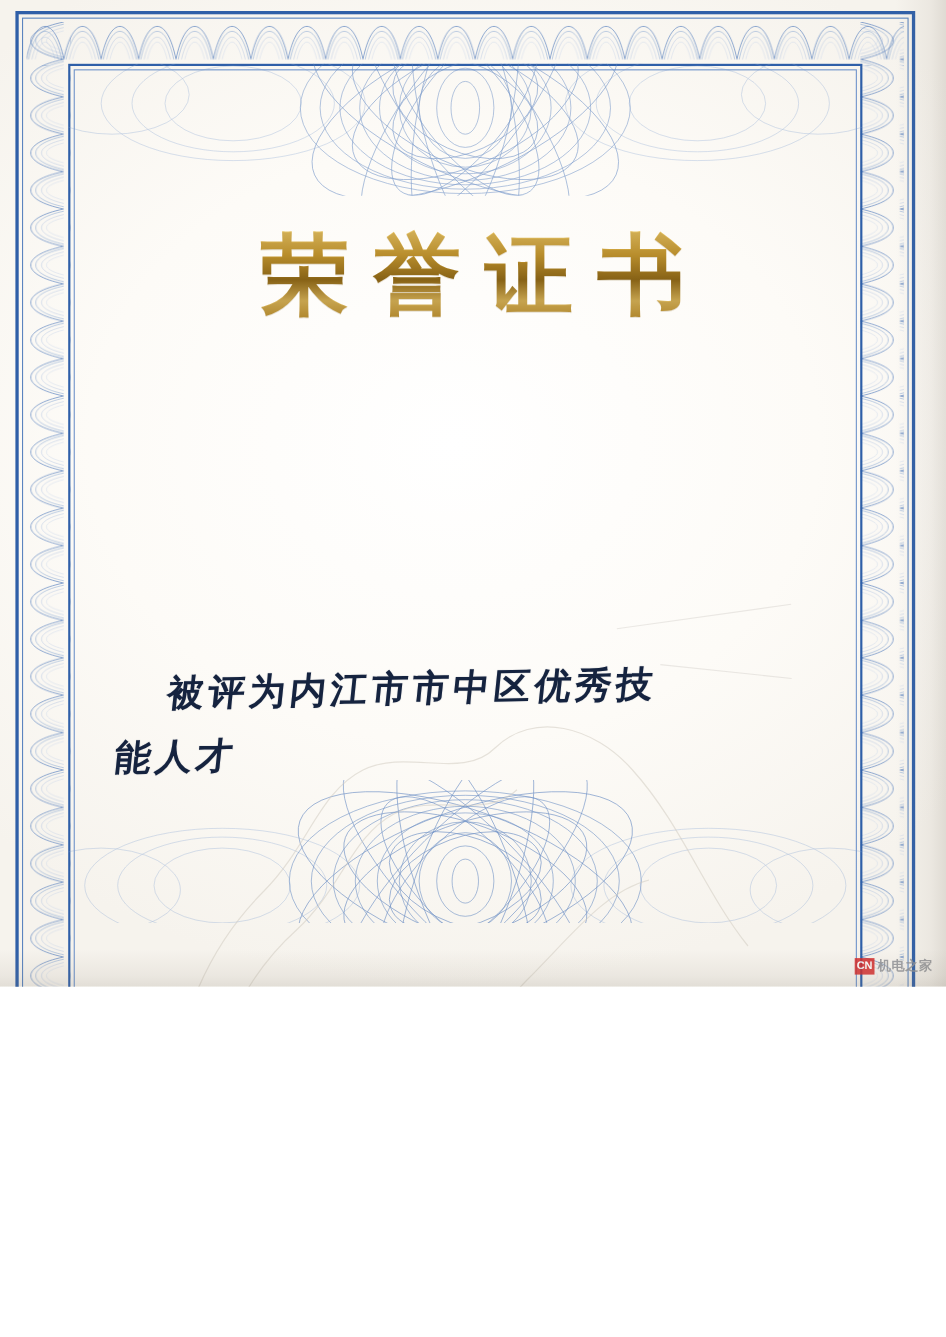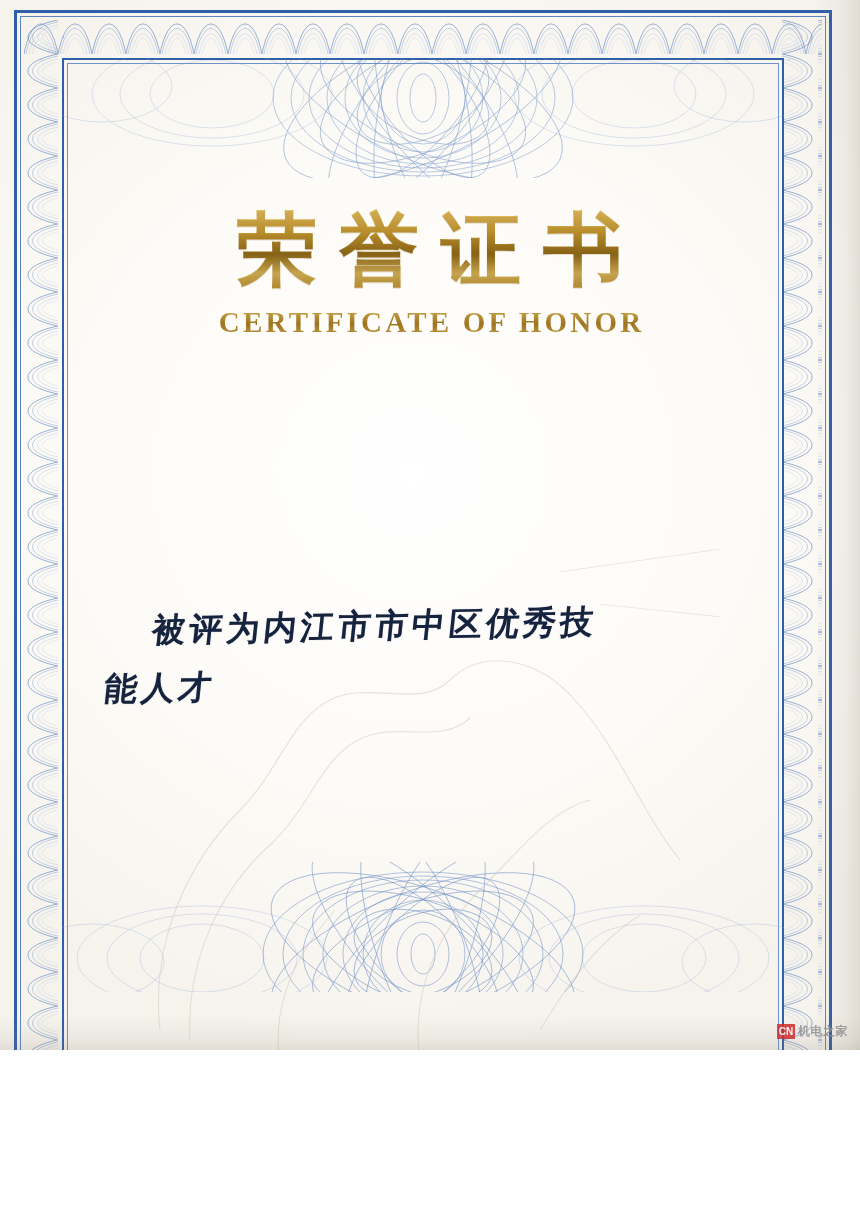--- a/index.html
+++ b/index.html
@@ -10,21 +10,21 @@
   body {
     width: 860px;
     height: 1215px;
     overflow: hidden;
     font-family: "Liberation Sans", sans-serif;
   }
 
   #certificate {
     position: relative;
     width: 860px;
-    height: 1050px;
+    height: 897px;
     background: #fdfcfa;
     overflow: hidden;
   }
 
   
   .paper-tint {
     position: absolute;
     inset: 0;
     background:
       radial-gradient(ellipse 70% 55% at 48% 45%, #ffffff 0%, #fdfbf7 55%, #f6f3ed 100%);
@@ -364,21 +364,20 @@
       <path d="M40 470 C 30 380, 70 300, 120 250 C 160 210, 170 160, 210 140 C 250 120, 300 150, 330 120 C 365 86, 420 100, 455 140 C 500 190, 520 250, 560 300"></path>
       <path d="M70 480 C 66 400, 100 330, 150 285 C 190 248, 200 200, 238 180 C 276 160, 320 186, 350 158"></path>
       <path d="M300 500 C 290 430, 320 370, 360 330 C 400 290, 430 250, 470 240"></path>
       <path d="M160 505 C 150 440, 180 390, 215 350"></path>
       <path d="M420 470 C 450 420, 480 380, 520 355"></path>
     </g>
   </svg>
 
   <div class="title-block">
     <div class="title-cn">荣誉证书</div>
-    <div class="title-en">CERTIFICATE OF HONOR</div>
   </div>
 
 
   <div class="handwriting">
     <span class="line1">被评为内江市市中区优秀技</span>
     <span class="line2">能人才</span>
   </div>
 
 
   <div class="crease" style="left:560px; top:560px; width:160px; height:1px; transform:rotate(-8deg);"></div>

